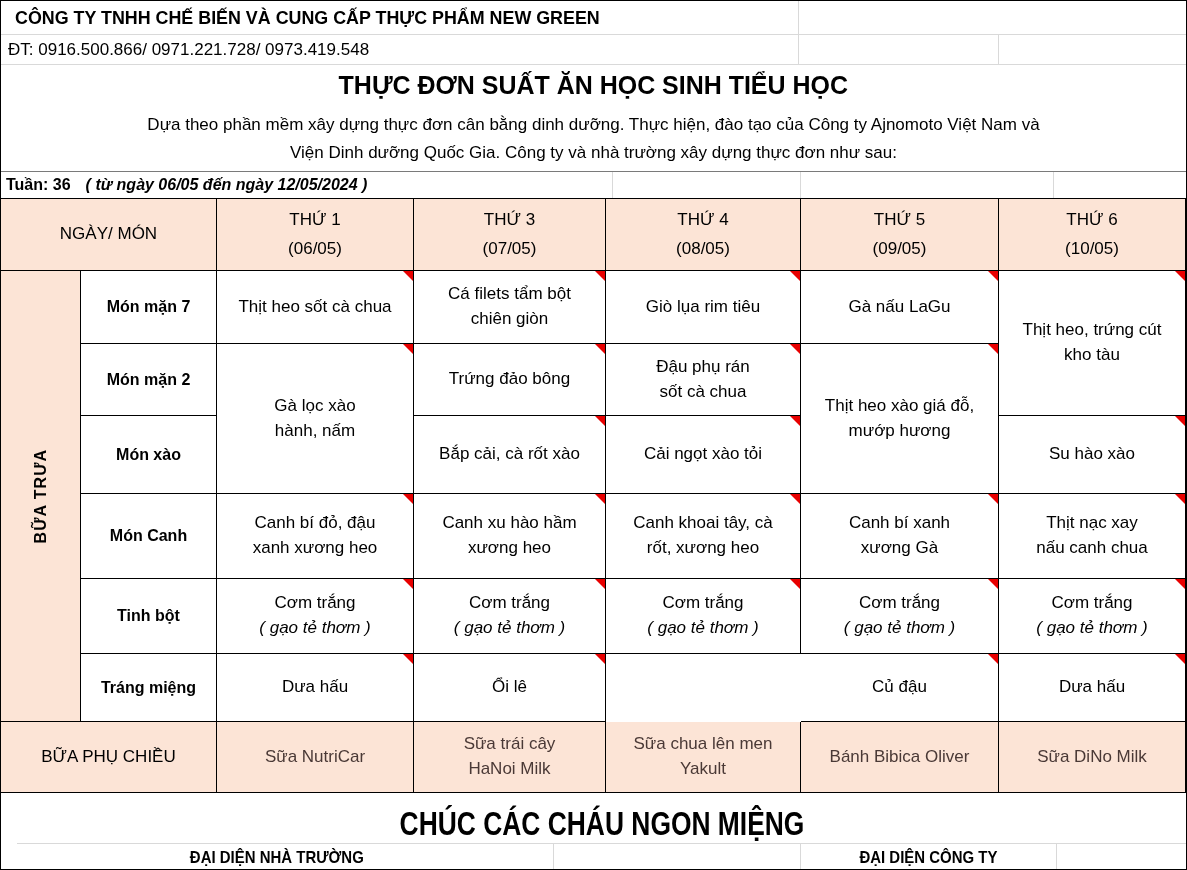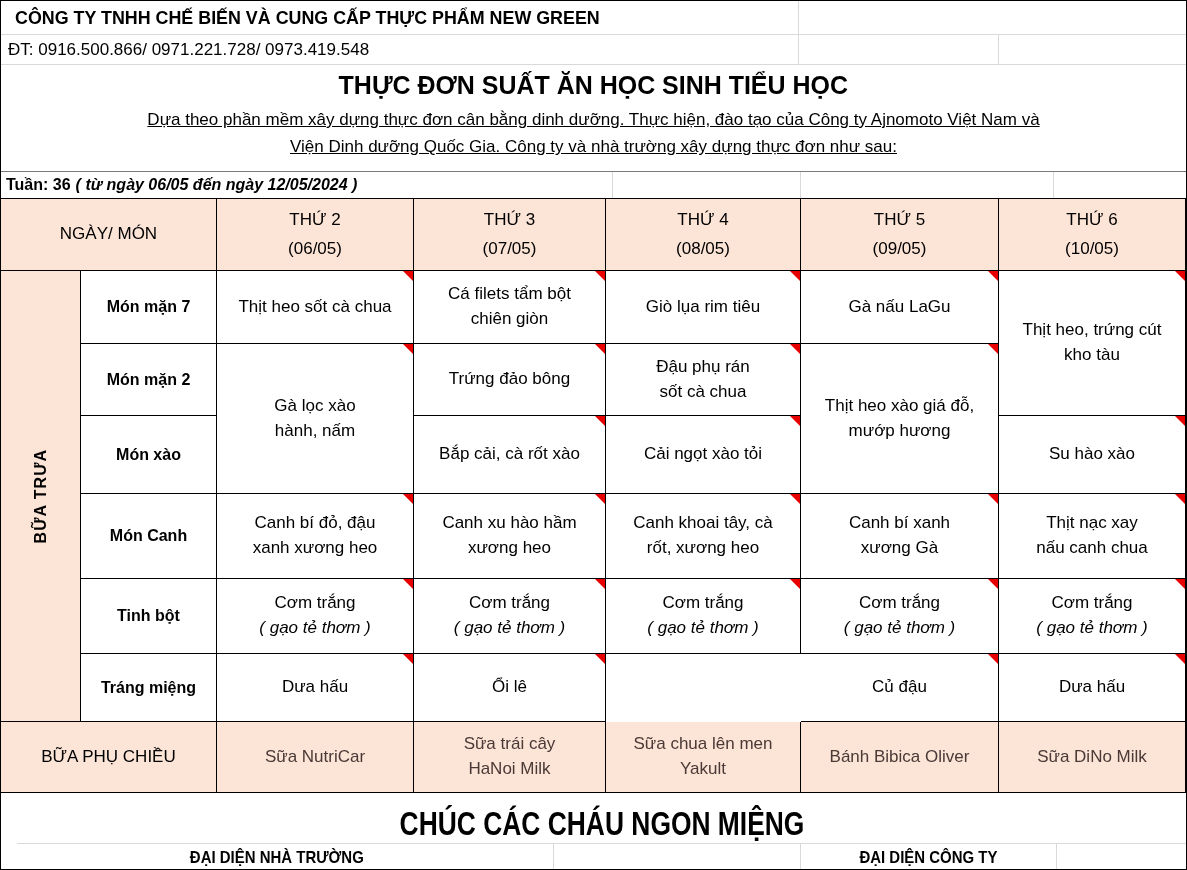--- a/index.html
+++ b/index.html
@@ -15,27 +15,27 @@
   .row-company .txt { font-weight:bold; font-size:19px; display:inline-block;
     transform:scaleX(.94); transform-origin:left center; white-space:nowrap; }
 
   .row-phone { height:29px; position:relative; display:flex; align-items:center;
     padding-left:7px; border-bottom:1px solid var(--grid_line,#d9d9d9); font-size:17px; }
 
   .row-title { height:41px; display:flex; align-items:center; justify-content:center; }
   .row-title .txt { font-weight:bold; font-size:26px; display:inline-block;
     transform:scaleX(.96); white-space:nowrap; }
 
-  .row-desc { height:65px; display:flex; flex-direction:column; 
-    text-align:center; font-size:17px; line-height:1.6;text-decoration:underline; }
+  .row-desc { height:65px; display:flex; flex-direction:column; justify-content:center;
+    text-align:center; font-size:17px; line-height:1.6; }
 
   .row-week { height:26px; position:relative; display:flex; align-items:center;
     padding-left:5px; font-size:16px; border-top:1px solid #7a7a7a; }
   .row-week .wl { font-weight:bold; }
-  .row-week .wr { font-weight:bold; font-style:italic; margin-left:5px; }
+  .row-week .wr { font-weight:bold; font-style:italic; margin-left:15px; }
 
   .grid { display:grid; box-sizing:border-box; height:595px;
     grid-template-columns:80px 136px 197px 192px 195px 198px 187px;
     grid-template-rows:72px 73px 72px 78px 85px 75px 68px auto;
     border-top:1.5px solid var(--table_border,#000); }
   .c { border-right:1.5px solid var(--table_border,#000);
        border-bottom:1.5px solid var(--table_border,#000);
        display:flex; flex-direction:column; align-items:center; justify-content:center;
        text-align:center; position:relative; box-sizing:border-box;
        font-size:17px; line-height:1.45; white-space:pre-line; padding:2px 6px; background:#fff; }
@@ -93,21 +93,21 @@
     <span class="vline" style="left:799px"></span>
     <span class="vline" style="left:1052px"></span>
   </div>
 
   <div class="grid">
 
     <div class="c peach" style="grid-area:1/1/2/3">
       <span>NGÀY/ MÓN</span>
     </div>
     <div class="c peach hd" style="grid-area:1/3">
-      <span>THỨ 2</span>
+      <span>THỨ 1</span>
       <span>(06/05)</span>
     </div>
     <div class="c peach hd" style="grid-area:1/4">
       <span>THỨ 3</span>
       <span>(07/05)</span>
     </div>
     <div class="c peach hd" style="grid-area:1/5">
       <span>THỨ 4</span>
       <span>(08/05)</span>
     </div>

